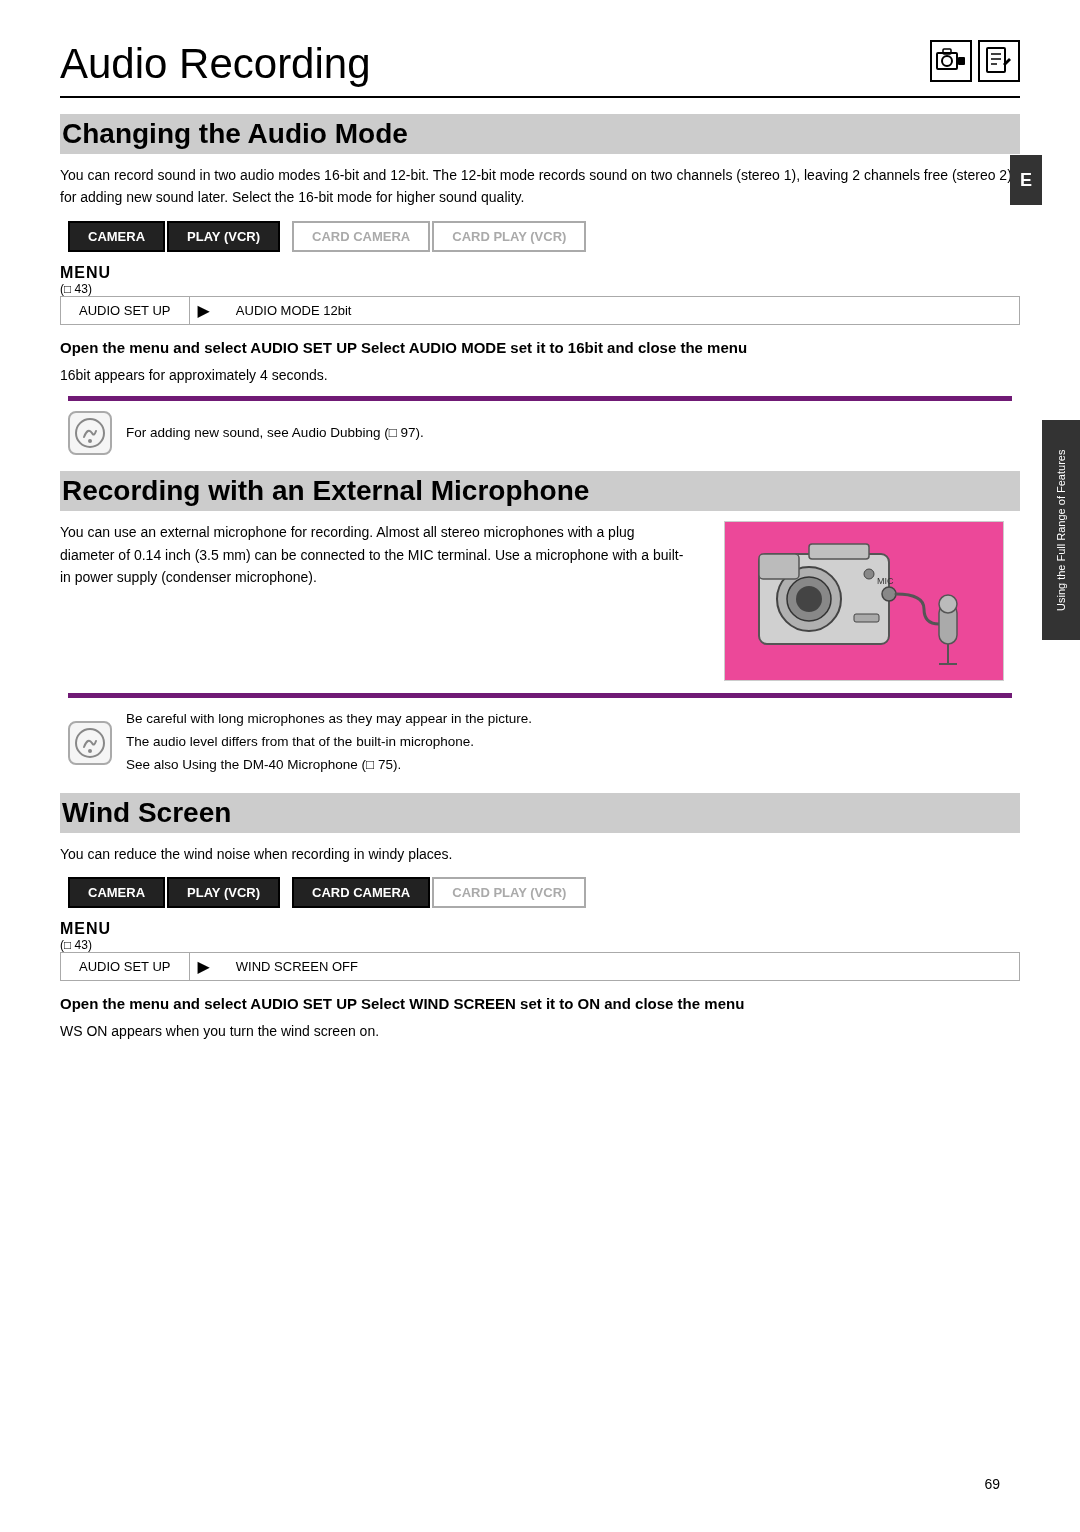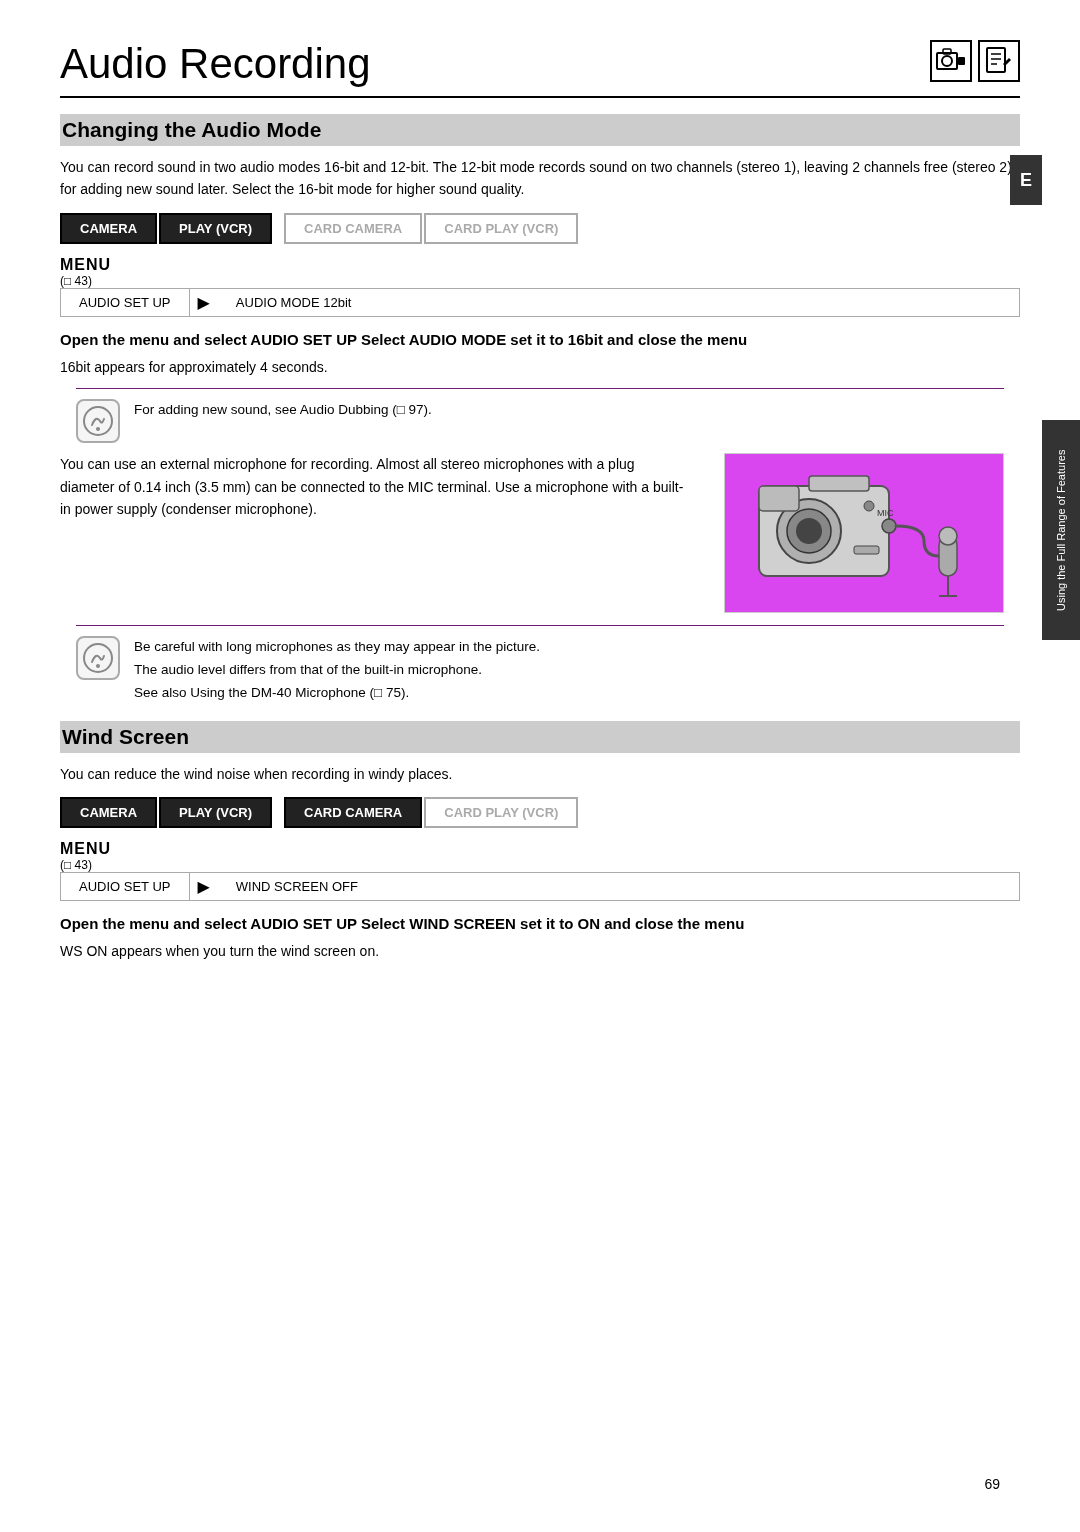--- a/index.html
+++ b/index.html
@@ -88,39 +88,39 @@
       height: 42px;
       border: 2px solid #000;
       display: flex;
       align-items: center;
       justify-content: center;
       font-size: 20px;
     }
 
     
     .section-title {
-      font-size: 21px;
+      font-size: 28px;
       font-weight: bold;
       background: #ccc;
       padding: 4px 12px;
       margin: 16px 0 10px 0;
       padding-left: 2px;
     }
 
     .section-body {
       font-size: 14px;
       line-height: 1.6;
       margin-bottom: 10px;
     }
 
     
     .mode-bar {
       display: flex;
       align-items: flex-end;
-      margin: 12px 0;
+      margin: 12px 8px;
       border: none;
     }
 
     .mode-btn {
       padding: 6px 18px;
       font-size: 13px;
       font-weight: bold;
       border: 2px solid #000;
       margin-right: 2px;
     }
@@ -186,23 +186,23 @@
 
     .instruction-body {
       font-size: 14px;
       margin-bottom: 10px;
       line-height: 1.6;
     }
 
     
     .note-box {
       display: flex;
-      align-items: flex-start;
-      margin: 10px 16px;
-      border-top: 1px solid #701a75;
+      align-items: center;
+      margin: 10px 8px;
+      border-top: 5px solid #701a75;
       padding-top: 10px;
     }
 
     .note-icon {
       width: 44px;
       height: 44px;
       min-width: 44px;
       border: 2px solid #aaa;
       border-radius: 8px;
       display: flex;
@@ -229,21 +229,21 @@
       flex: 1;
       font-size: 14px;
       line-height: 1.6;
     }
 
     .col-image {
       width: 280px;
       min-width: 280px;
       height: 160px;
       border: 1px solid #ccc;
-      background: #d946ef;
+      background: #ec4899;
       display: flex;
       align-items: center;
       justify-content: center;
       position: relative;
     }
 
     
     .camera-illustration {
       width: 270px;
       height: 155px;
@@ -335,20 +335,21 @@
         <ellipse cx="16" cy="16" rx="14" ry="14" stroke="#888" stroke-width="2" fill="none"></ellipse>
         <path d="M10 20 Q14 10 18 16 Q20 20 22 14" stroke="#888" stroke-width="2" fill="none" stroke-linecap="round"></path>
         <circle cx="16" cy="24" r="2" fill="#888"></circle>
       </svg>
     </div>
     <div class="note-text">
       <span>For adding new sound, see Audio Dubbing (□ 97).</span>
     </div>
   </div>
 
+  <h2 class="section-title">Recording with an External Microphone</h2>
 
   <div class="two-col">
     <div class="col-text">You can use an external microphone for recording. Almost all stereo microphones with a plug diameter of 0.14 inch (3.5 mm) can be connected to the MIC terminal. Use a microphone with a built-in power supply (condenser microphone).</div>
     <div class="col-image">
 
       <svg class="camera-illustration" viewBox="0 0 270 155" xmlns="http://www.w3.org/2000/svg">
 
         <rect x="30" y="30" width="130" height="90" rx="8" fill="#d0d0d0" stroke="#555" stroke-width="2"></rect>
 
         <circle cx="80" cy="75" r="32" fill="#b0b0b0" stroke="#444" stroke-width="2"></circle>

